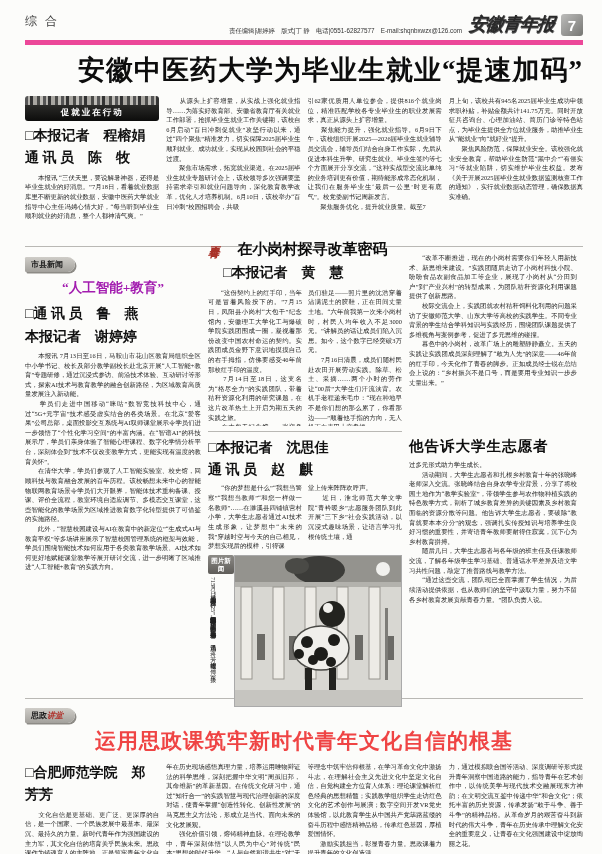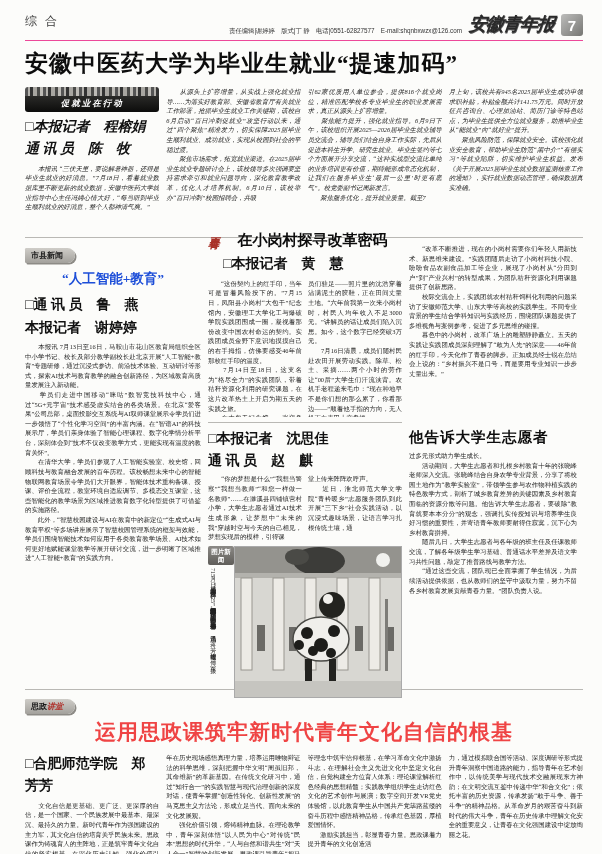--- a/index.html
+++ b/index.html
@@ -1,53 +1,53 @@
 <!DOCTYPE html>
 <html><head>
 <meta charset="utf-8">
 <style>
   html,body{margin:0;padding:0;background:#e9e8e4;}
   .page{position:relative;width:602px;height:854px;background:#fcfcfa;box-sizing:border-box;
         padding:6px 19px 8px 25px;font-family:"Liberation Serif",serif;color:#1c1c1c;overflow:hidden;}
   
-  .hdr{display:flex;justify-content:space-between;align-items:flex-end;border-bottom:1px solid #ec4899;padding-bottom:4px;height:30px;}
+  .hdr{display:flex;justify-content:space-between;align-items:flex-end;border-bottom:5px solid #ec4899;padding-bottom:4px;height:30px;}
   .hdr-section{font-size:12px;letter-spacing:8px;color:#3a3a3a;align-self:center;}
   .hdr-right{display:flex;align-items:flex-end;gap:7px;}
   .hdr-meta{text-align:right;font-family:"Liberation Sans",sans-serif;}
   .hdr-date{font-size:8.5px;font-weight:bold;color:#222;}
   .hdr-info{font-size:6.3px;color:#333;margin-top:2px;}
   .masthead{font-family:"DejaVu Serif",serif;font-style:italic;font-weight:bold;font-size:18px;
             letter-spacing:-1px;color:#2a2a2a;transform:skewX(-6deg);text-shadow:0.5px 0.5px 0 #555;}
   .pagenum{width:22px;height:22px;background:linear-gradient(135deg,#bdbdbb,#767673);color:#fff;
            display:flex;align-items:center;justify-content:center;font-weight:bold;font-size:15px;
            font-family:"Liberation Sans",sans-serif;border-radius:3px;}
   
   .bt{font-size:6.4px;line-height:1.5;text-align:justify;white-space:pre-line;overflow:hidden;color:#242424;}
   .by{font-size:14px;font-weight:bold;color:#111;line-height:1.6;}
   .row{display:flex;}
   .tag{display:inline-block;font-size:8px;font-weight:bold;padding:2px 12px 2px 6px;
        background:linear-gradient(#cfcdc8,#a3a19c);color:#1a1a1a;border-radius:2px 11px 11px 2px;
        box-shadow:1.5px 1.5px 0 #8d8b86;font-family:"Liberation Sans",sans-serif;}
   .tag .red{color:#b0302a;font-style:italic;}
   .rule{border:none;border-top:1px solid #b9b8b4;margin:5px 0;}
   
-  .h-lead{font-size:23px;font-weight:bold;text-align:left;letter-spacing:1px;margin:7px 0 8px 0;color:#0d0d0d;}
-  .lead-cols{display:flex;gap:7px;height:142px;border-bottom:1px solid #b9b8b4;padding-bottom:8px;font-style:italic;}
+  .h-lead{font-size:27px;font-weight:bold;text-align:right;letter-spacing:1px;margin:7px 0 8px 0;color:#0d0d0d;}
+  .lead-cols{display:flex;gap:7px;height:142px;border-bottom:1px solid #b9b8b4;padding-bottom:8px;}
   .lead-col{flex:1;display:flex;flex-direction:column;}
   .banner-art{height:9px;background:repeating-linear-gradient(90deg,#555 0 3px,#b3b1ac 3px 5px,#333 5px 8px,#a8a6a1 8px 12px,#4a4a48 12px 15px,#bdbbb6 15px 18px);
               border-radius:3px 3px 0 0;}
   .banner{background:linear-gradient(#2a2a28,#0c0c0b);color:#fff;font-size:8.5px;font-weight:bold;
           text-align:center;padding:2px 0;letter-spacing:2px;border-radius:0 0 3px 3px;margin-bottom:4px;
           font-family:"Liberation Sans",sans-serif;}
   
   .mid{display:flex;gap:7px;padding-top:6px;height:452px;border-bottom:1px solid #b9b8b4;box-sizing:border-box;padding-bottom:6px;}
   .col-left{width:176px;display:flex;flex-direction:column;}
   .col-mid{width:194px;display:flex;flex-direction:column;justify-content:center;}
   .col-right{width:168px;display:flex;flex-direction:column;}
-  .h2a{font-size:13.5px;font-weight:bold;text-align:center;line-height:1.35;margin:7px 0 6px 0;color:#1d4ed8;}
+  .h2a{font-size:13.5px;font-weight:bold;text-align:center;line-height:1.35;margin:7px 0 6px 0;color:#a21caf;}
   .h2b{font-size:15px;font-weight:bold;text-align:center;margin:2px 0 3px 0;color:#0d0d0d;}
   .h2c{font-size:14.5px;font-weight:bold;text-align:left;margin:6px 0 4px 0;color:#0d0d0d;letter-spacing:1px;}
   .vtag{writing-mode:vertical-rl;font-size:11px;font-weight:bold;color:#a93128;
         font-family:"DejaVu Serif",serif;font-style:italic;line-height:1;}
   .twocol{display:flex;gap:6px;}
   .twocol>div{flex:1;}
   
   .photo-block{display:flex;margin-top:4px;}
   .photo-side{width:26px;display:flex;flex-direction:column;align-items:flex-start;}
   .tag-pic{font-size:6.5px;font-weight:bold;color:#fff;background:linear-gradient(#8c8a86,#5f5d59);

